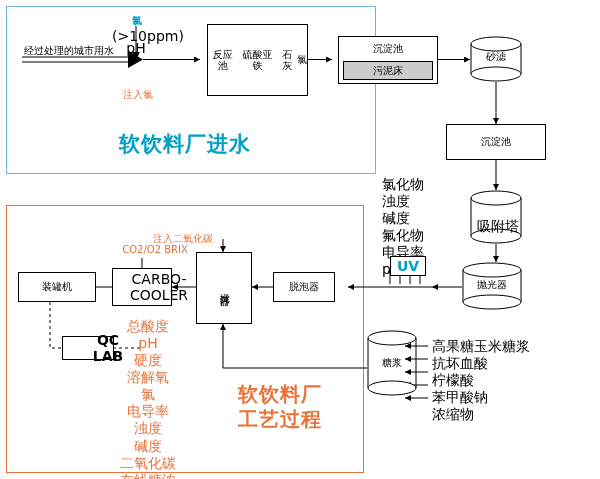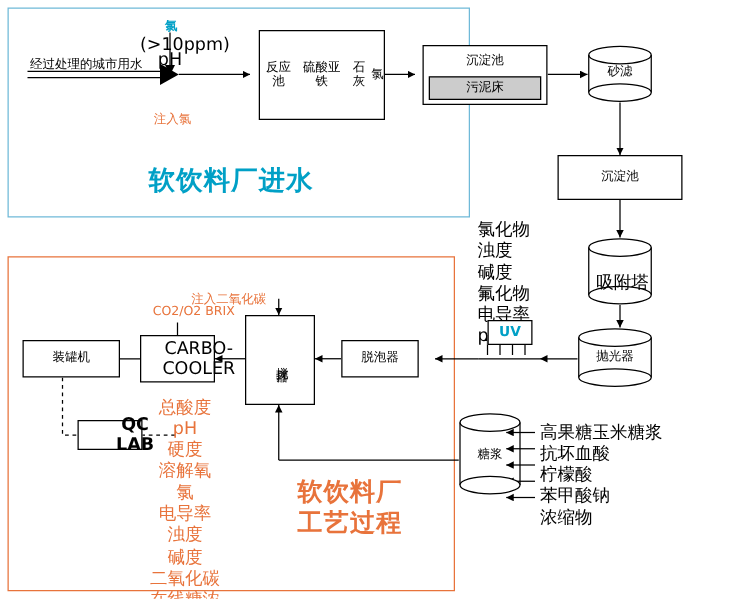--- a/index.html
+++ b/index.html
@@ -21,21 +21,21 @@
   .cn{font-family:Liberation Sans, sans-serif;}
   .blue{color:#00a0c6;}
   .orange{color:#e8733b;}
   .bigblue{color:#00a0c6;font-weight:bold;font-size:21px;letter-spacing:1px;}
   .bigorange{color:#e8733b;font-weight:bold;font-size:20px;letter-spacing:1px;line-height:1.25;}
   .panel-blue{border:1px solid #6fb9d8;background:transparent;}
   .panel-orange{border:1px solid #e8733b;background:transparent;}
   .gray{background:#cccccc;}
   .tiny{font-size:14px;}
   .small{font-size:10px;}
-  .med{font-size:11px;}
+  .med{font-size:14px;}
   svg{position:absolute;left:0;top:0;overflow:visible;}
   .txtlist{line-height:1.22;}
 </style>
 </head>
 <body>
 
 <div id="stage">
 
   <div class="abs panel-blue" style="left:6px;top:6px;width:370px;height:168px;"></div>
   <div class="abs panel-orange" style="left:6px;top:205px;width:358px;height:268px;"></div>

